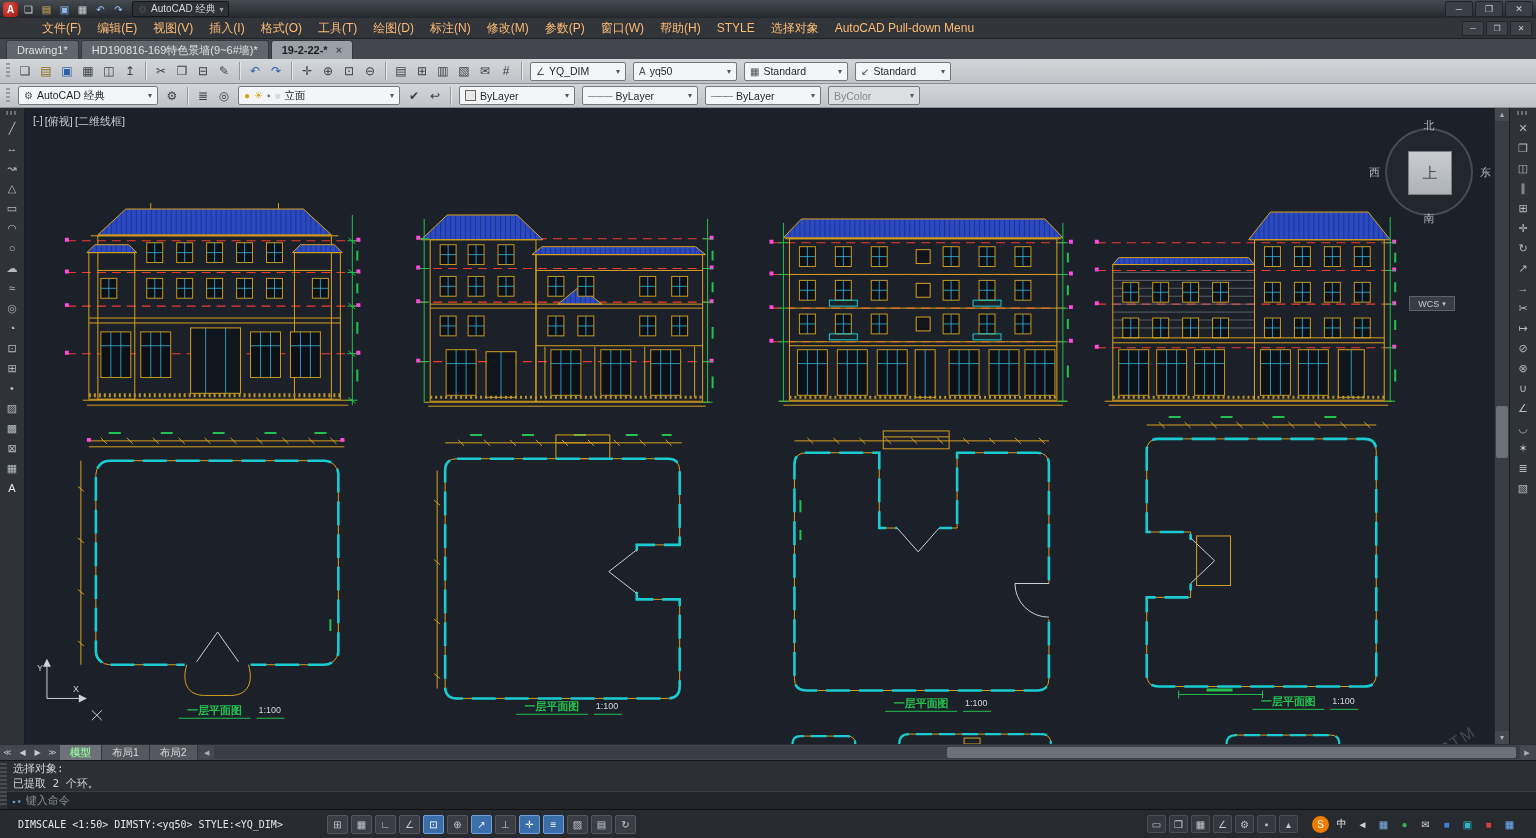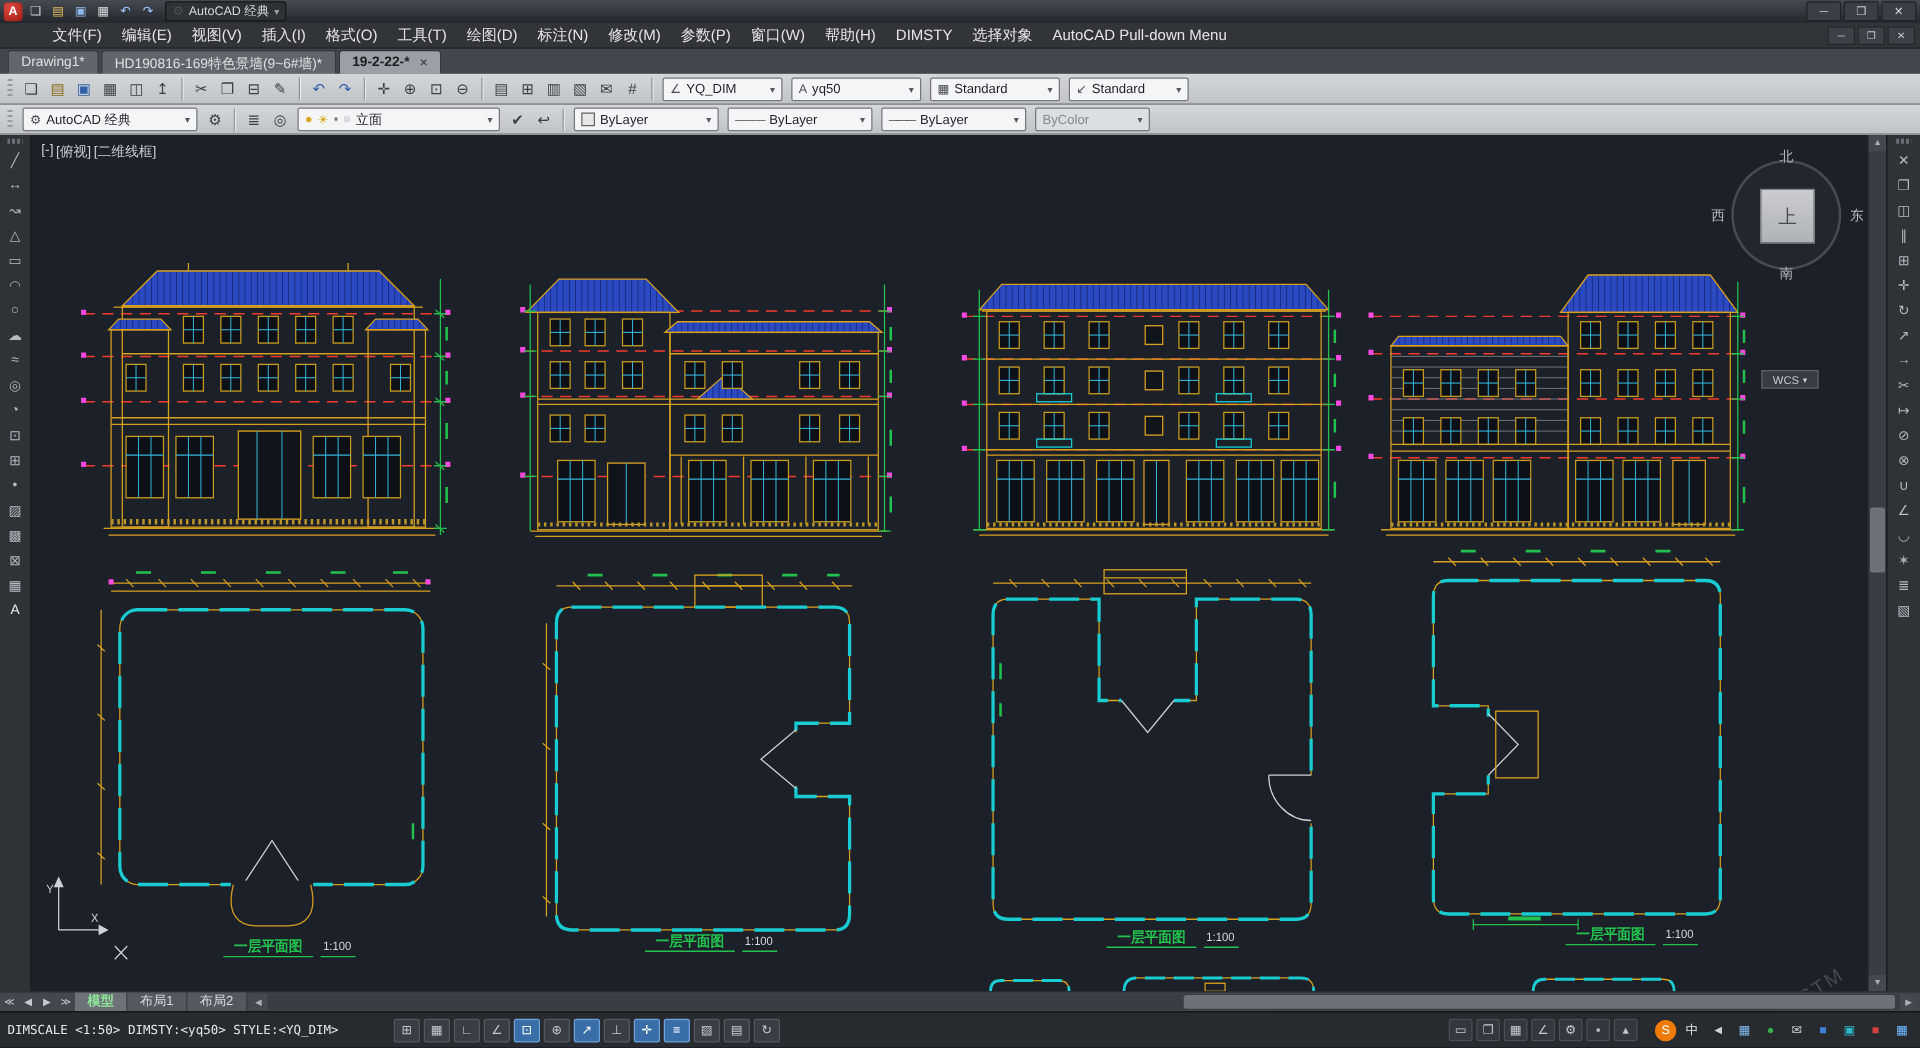--- a/index.html
+++ b/index.html
@@ -13,21 +13,21 @@
   .qico{width:17px;height:15px;display:inline-flex;align-items:center;justify-content:center;font-size:10px;color:#cfd3d7;}
   .ws-combo{display:inline-flex;align-items:center;height:14px;background:#2e3237;border:1px solid #15181b;border-radius:2px;padding:0 5px;font-size:10px;color:#d6d9dc;gap:4px;margin-left:3px;}
   .ws-combo::after{content:"▾";font-size:8px;color:#9aa0a6;}
   .titletext{position:absolute;left:320px;right:320px;display:flex;justify-content:center;gap:24px;font-size:11.5px;color:#dcdfe2;pointer-events:none;}
   .winbtns{margin-left:auto;display:inline-flex;}
   .winbtn{width:26px;height:14px;display:inline-flex;align-items:center;justify-content:center;font-size:9px;color:#cfd3d7;background:#3a3f45;border:1px solid #202428;margin-left:2px;border-radius:2px;}
 
   
   .menubar{flex:0 0 20px;height:20px;background:#31353a;display:flex;align-items:center;padding-left:34px;border-bottom:1px solid #1d2024;}
   .menuitems{display:flex;}
-  .menu-item{padding:0 8px;font-size:12px;color:#e5e5e5;line-height:20px;white-space:nowrap;}
+  .menu-item{padding:0 8px;font-size:12px;color:#fdba74;line-height:20px;white-space:nowrap;}
   .docbtns{margin-left:auto;display:flex;margin-right:4px;}
   .docbtn{width:20px;height:13px;display:flex;align-items:center;justify-content:center;font-size:8px;color:#c6cace;background:#3d4147;border:1px solid #23262a;margin-left:2px;}
 
   
   .filetabs{flex:0 0 20px;height:20px;background:#43474d;display:flex;align-items:flex-end;padding-left:6px;}
   .ftabsinner{display:flex;align-items:flex-end;}
   .ftab{height:18px;display:inline-flex;align-items:center;padding:0 10px;font-size:11px;background:#61666c;color:#dde0e3;border:1px solid #33373c;border-bottom:none;margin-right:2px;border-radius:3px 3px 0 0;white-space:nowrap;}
   .ftab.active{background:#9aa0a6;color:#1b1e21;font-weight:bold;}
   .tabx{margin-left:8px;font-size:8px;color:#43474d;}
 
@@ -86,21 +86,21 @@
   
   .cmd{flex:0 0 48px;height:48px;background:#2c2f34;border-top:1px solid #17191d;display:flex;}
   .cmdgrip{width:7px;margin:2px 0;background:repeating-linear-gradient(to bottom,#4a4e54 0 2px,#2c2f34 2px 4px);}
   .cmdbody{flex:1;display:flex;flex-direction:column;font-family:"DejaVu Sans Mono",monospace;font-size:11px;color:#d2d6da;}
   .cmdline{height:15px;line-height:15px;padding-left:6px;white-space:pre;}
   .cmdinput{margin-top:auto;height:17px;background:#212429;border-top:1px solid #3a3e44;display:flex;align-items:center;padding-left:5px;gap:4px;}
   .cmdico{font-size:8px;color:#7fa8d8;}
   .cmdprompt{color:#878d94;}
 
   
-  .status{flex:0 0 28px;height:28px;background:#272b30;border-top:1px solid #101214;display:flex;align-items:center;padding:0 6px;font-size:10.5px;}
+  .status{flex:0 0 28px;height:28px;background:#272b30;border-top:1px solid #101214;display:flex;align-items:center;padding:0 18px;font-size:10.5px;}
   .stleft{font-family:"DejaVu Sans Mono",monospace;font-size:10px;color:#e3e7ea;white-space:pre;}
   .toggles{display:flex;gap:3px;margin-left:44px;}
   .tgl{width:19px;height:17px;background:#3a3e44;border:1px solid #54585e;border-radius:2px;color:#c2c7cd;font-size:10px;display:flex;align-items:center;justify-content:center;}
   .tgl.active{background:#3a6ea8;border-color:#6fa0d8;color:#fff;}
   .acadtray{display:flex;gap:3px;margin-left:auto;}
   .trayico{width:17px;height:16px;display:flex;align-items:center;justify-content:center;font-size:10px;color:#c2c7cd;background:#34383e;border:1px solid #4a4e54;border-radius:2px;}
   .systray{display:flex;gap:4px;margin-left:14px;align-items:center;}
   .sysico{width:17px;height:17px;display:flex;align-items:center;justify-content:center;font-size:10px;color:#dfe3e6;border-radius:2px;}
 
   
@@ -152,21 +152,21 @@
         <span class="menu-item">视图(V)</span>
         <span class="menu-item">插入(I)</span>
         <span class="menu-item">格式(O)</span>
         <span class="menu-item">工具(T)</span>
         <span class="menu-item">绘图(D)</span>
         <span class="menu-item">标注(N)</span>
         <span class="menu-item">修改(M)</span>
         <span class="menu-item">参数(P)</span>
         <span class="menu-item">窗口(W)</span>
         <span class="menu-item">帮助(H)</span>
-        <span class="menu-item">DIMSTY</span>
+        <span class="menu-item">STYLE</span>
         <span class="menu-item">选择对象</span>
         <span class="menu-item">AutoCAD Pull-down Menu</span>
       </span>
     <span class="docbtns">
         <span class="docbtn">─</span>
         <span class="docbtn">❐</span>
         <span class="docbtn">✕</span>
       </span>
   </div>
 
@@ -665,20 +665,31 @@
         <span class="ltab">布局1</span>
         <span class="ltab">布局2</span>
       </span>
     <div class="hscroll">
       <div class="harrow">◀</div>
       <div class="hthumb"></div>
       <div class="harrow">▶</div>
     </div>
   </div>
 
+  <div class="cmd">
+    <div class="cmdgrip"></div>
+    <div class="cmdbody">
+      <div class="cmdline">选择对象:</div>
+      <div class="cmdline">已提取 2 个环。</div>
+      <div class="cmdinput">
+        <span class="cmdicons"><span class="cmdico">▸</span><span class="cmdico">▾</span></span>
+        <span class="cmdprompt">键入命令</span>
+      </div>
+    </div>
+  </div>
 
   <div class="status">
     <span class="stleft">DIMSCALE &lt;1:50&gt; DIMSTY:&lt;yq50&gt; STYLE:&lt;YQ_DIM&gt;</span>
     <span class="toggles">
         <span class="tgl">⊞</span>
         <span class="tgl">▦</span>
         <span class="tgl">∟</span>
         <span class="tgl">∠</span>
         <span class="tgl active">⊡</span>
         <span class="tgl">⊕</span>

